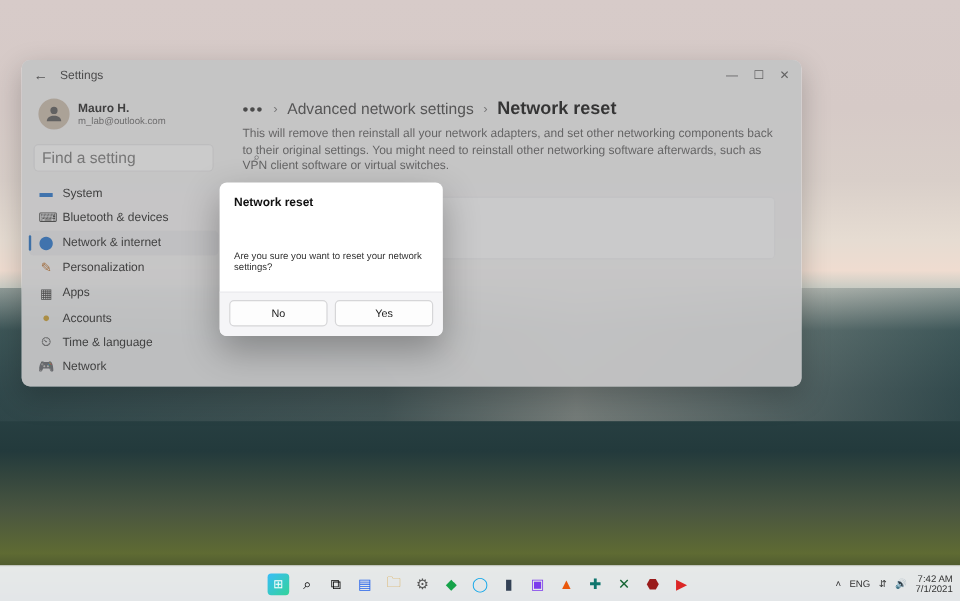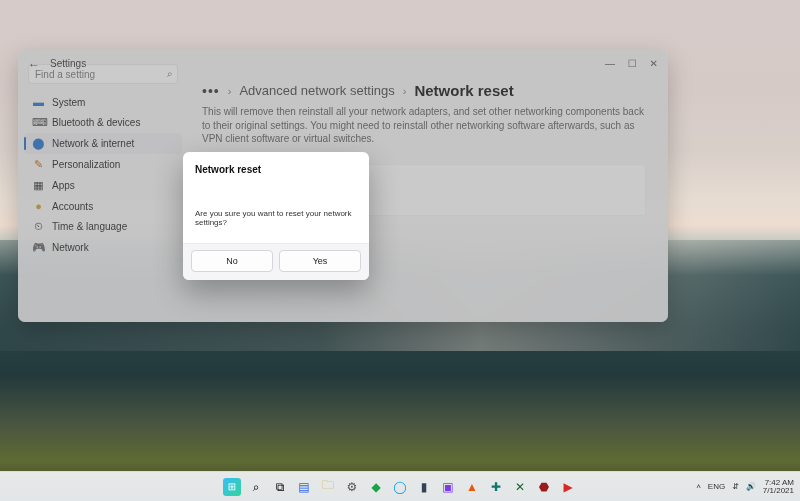--- a/index.html
+++ b/index.html
@@ -42,21 +42,21 @@
   .avatar svg { width:18px; height:18px; }
   .user-name { font-size:10px; font-weight:600; color:#222;}
   .user-mail { font-size:8px; color:#666;}
   .search {
     margin: 6px 10px 6px 10px;
     background: rgba(255,255,255,0.5);
     border: 1px solid rgba(0,0,0,0.08);
     border-radius:4px;
     display:flex; align-items:center; padding:3px 6px;
   }
-  .search input { border:none; background:transparent; font-size:10px; flex:1; outline:none; color:#444;}
+  .search input { border:none; background:transparent; font-size:13px; flex:1; outline:none; color:#444;}
   .search-icon { font-size:10px; color:#666;}
   .nav { display:flex; flex-direction:column; gap:0px; padding: 2px 6px;}
   .nav-item { display:flex; align-items:center; gap:7px; padding:4px 8px; border-radius:4px; font-size:10px; color:#222;}
   .nav-item.active { background:#e7e7ea; position:relative;}
   .nav-item.active::before { content:""; position:absolute; left:0; top:4px; bottom:4px; width:2px; background:#1f6cbf; border-radius:2px;}
   .nav-icon { width:13px; text-align:center; font-size:11px;}
   .ic-system{color:#2270c9;} .ic-bt{color:#3a3a3a;} .ic-net{color:#2270c9;}
   .ic-pers{color:#b5651d;} .ic-apps{color:#333;} .ic-acc{color:#c79a2a;}
   .ic-time{color:#333;} .ic-game{color:#333;}
   .content { flex:1; padding: 32px 22px 10px 14px; position:relative;}
@@ -125,20 +125,32 @@
         <span>Settings</span>
       </div>
       <div class="titlebar-right">
         <span>—</span>
         <span>☐</span>
         <span>✕</span>
       </div>
     </div>
 
     <div class="sidebar">
+      <div class="user-row">
+        <div class="avatar">
+          <svg viewBox="0 0 24 24">
+              <circle cx="12" cy="8" r="4" fill="#555"></circle>
+              <path d="M4 20c0-4 4-6 8-6s8 2 8 6" fill="#555"></path>
+            </svg>
+        </div>
+        <div>
+          <div class="user-name">Mauro H.</div>
+          <div class="user-mail">m_lab@outlook.com</div>
+        </div>
+      </div>
       <div class="search">
         <input placeholder="Find a setting" style="">
         <span class="search-icon">⌕</span>
       </div>
       <div class="nav" id="nav">
           <div class="nav-item">
             <span class="nav-icon ic-system">▬</span>
             <span>System</span>
           </div>
           <div class="nav-item">

